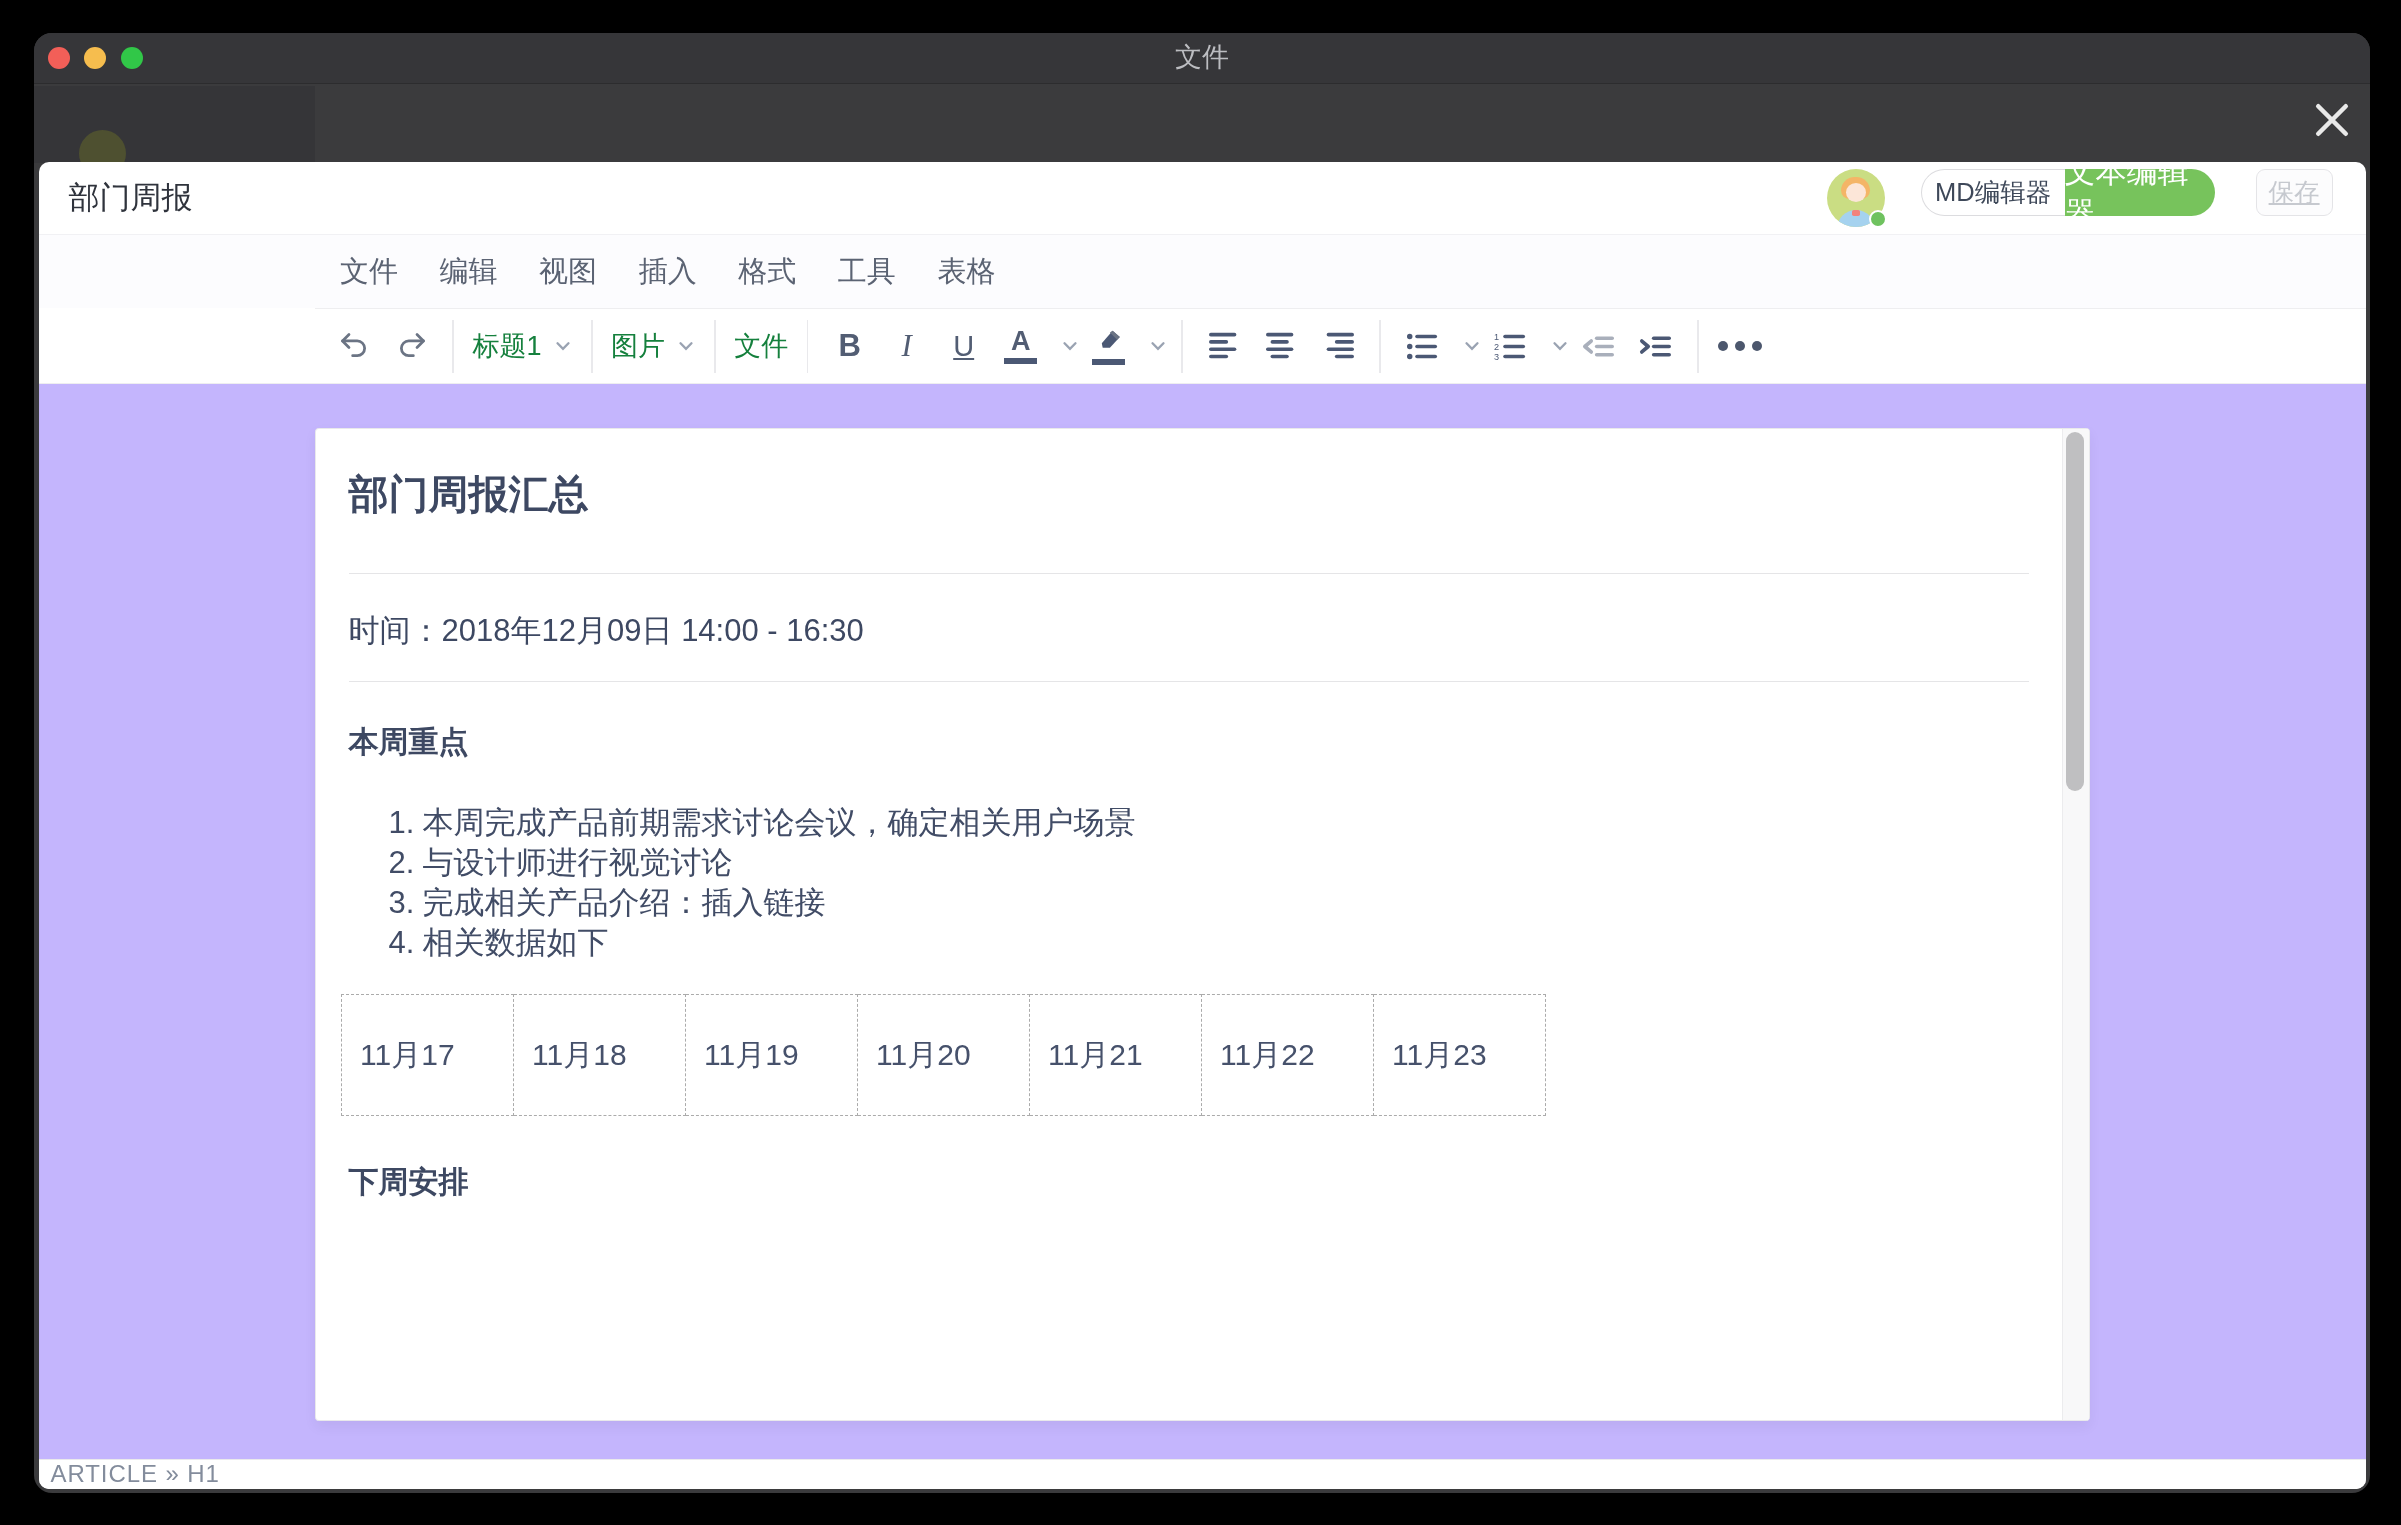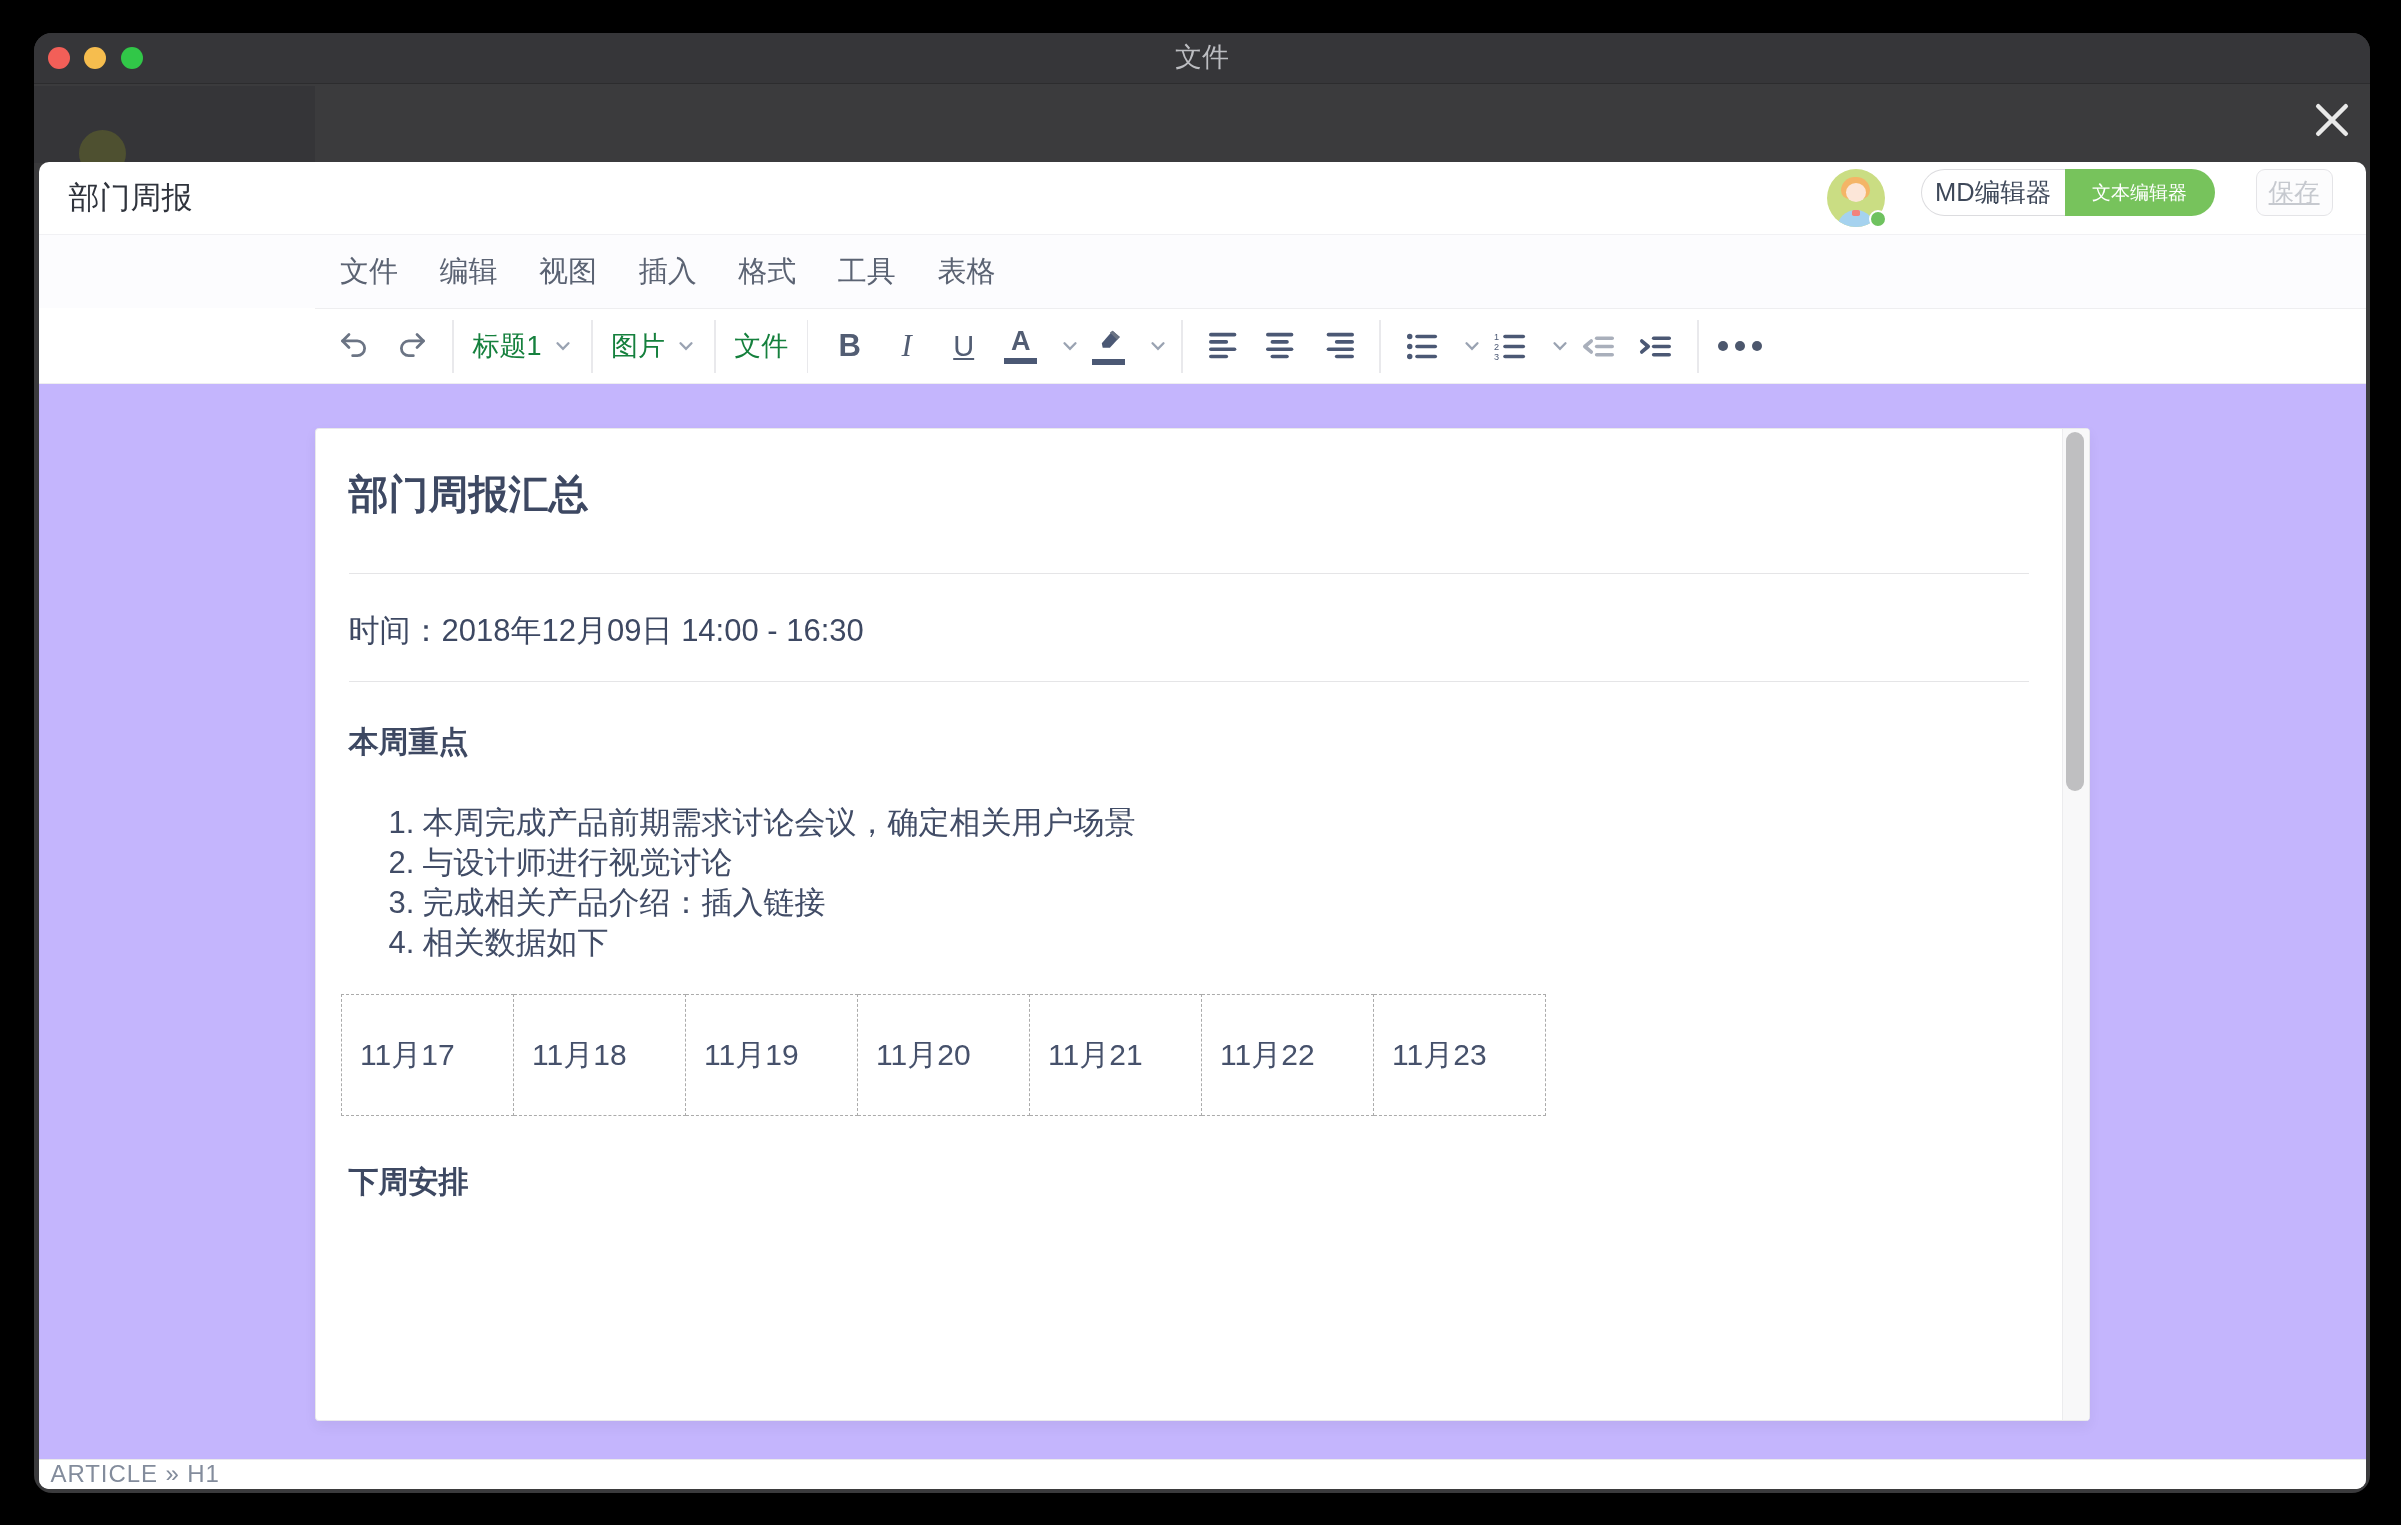--- a/index.html
+++ b/index.html
@@ -42,21 +42,21 @@
              border-radius:19px 19px 0 0; }
   .av-bow  { position:absolute; bottom:11px; left:25.5px; width:8.2px; height:6.4px; background:#f2837c; border-radius:1.8px; }
   .av-dot  { position:absolute; right:-2.7px; bottom:-0.9px; width:18px; height:18px; background:#6fc25f;
              border:2.7px solid #fff; border-radius:50%; }
 
   .segmented { display:flex; height:47px; margin-right:41px; }
   .seg-left  { width:144px; background:#fff; border:1.8px solid #dcdcdf; border-right:none;
                border-radius:25.5px 0 0 25.5px; font-size:25.5px; color:#3e4859;
                display:flex; align-items:center; justify-content:center; cursor:pointer; }
   .seg-right { width:150px; background:#77c35c; border:none; border-radius:0 25.5px 25.5px 0;
-               font-size:19px; color:#fff; display:flex; align-items:center; justify-content:center; cursor:pointer; }
+               font-size:31px; color:#fff; display:flex; align-items:center; justify-content:center; cursor:pointer; }
   .save-btn  { width:77px; height:47px; background:#fcfcfd; border:1.8px solid #e4e4e7; border-radius:9px;
                font-size:25.5px; color:#c6c9cf;text-decoration:underline; }
 
   .menu-row { flex:none; height:73px; background:#fcfcfe; display:flex; align-items:center;
               padding-left:294px; gap:27px; }
   .menu-item { font-size:29px; color:#5b6373; padding:3.6px 7.3px; cursor:pointer; }
 
   .toolbar-row { flex:none; height:76px; border-bottom:1.8px solid #eeeef0; display:flex; }
   .toolbar-inner { margin-left:276px; flex:1; border-top:1.8px solid #eeeef0;
                    display:flex; align-items:center; padding-left:11px; }

